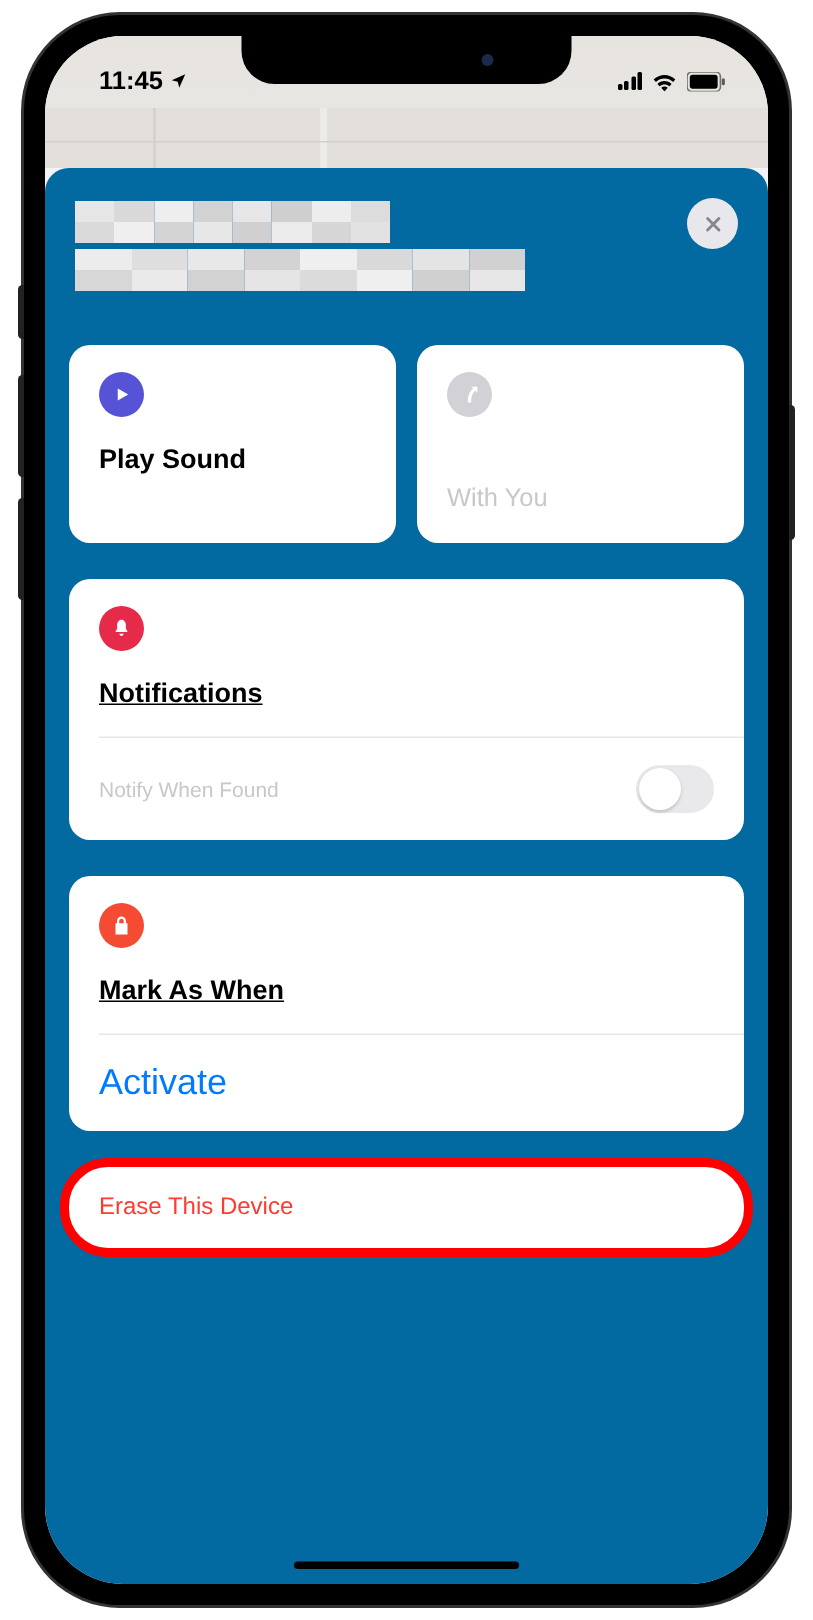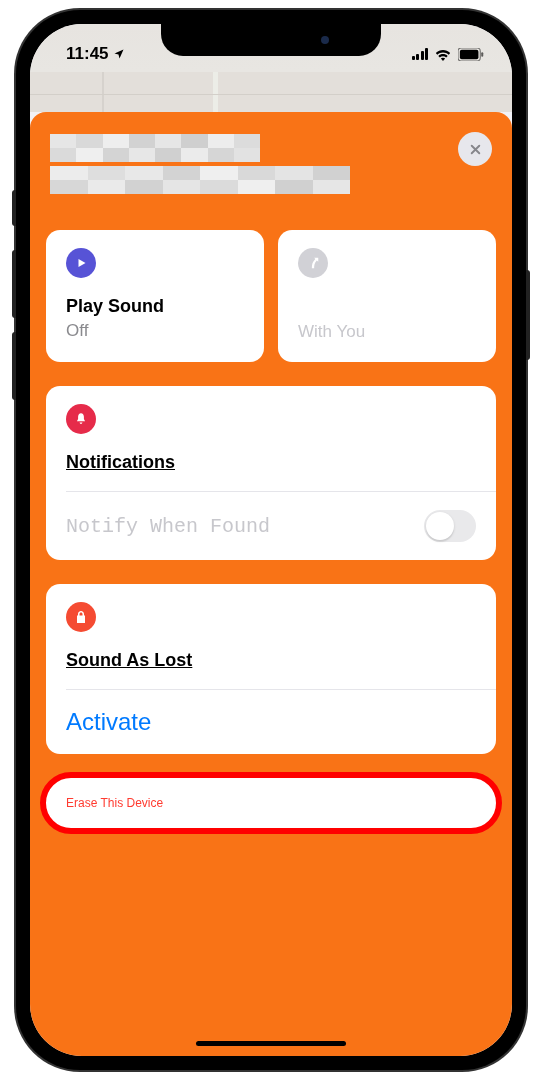--- a/index.html
+++ b/index.html
@@ -128,21 +128,21 @@
       position: relative;
     }
     .map-strip::after{
       content:"";
       position:absolute; left:0; right:0; top:22px; height:1px; background:#d3cfc9;
     }
     .sheet {
       position: absolute;
       top: 88px;
       left: 0; right: 0; bottom: 0;
-      background: #f97316;
+      background: #0369a1;
       border-radius: 16px 16px 0 0;
       padding: 18px 16px 0;
     }
     .sheet-header {
       position: relative;
       height: 88px;
       margin-bottom: 12px;
     }
     .blur-title {
       position: absolute;
@@ -206,40 +206,40 @@
       font-size: 18px; font-weight: 600; color: #000; margin-top: 18px;
     }
     .section-row {
       border-top: 1px solid #e5e5ea;
       margin-left: 20px;
       padding: 18px 20px 18px 0;
       display: flex;
       justify-content: space-between;
       align-items: center;
     }
-    .row-label { font-size: 20px; color: #c7c7cc; font-family: Liberation Mono, monospace; }
+    .row-label { font-size: 14px; color: #c7c7cc; }
     .row-link { font-size: 24px; color: #007aff; }
     .toggle {
       width: 52px; height: 32px; border-radius: 16px;
       background: #e9e9eb; position: relative;
     }
     .toggle::after{
       content:""; position:absolute; top:2px; left:2px;
       width:28px; height:28px; border-radius:50%;
       background:#fff; box-shadow: 0 1px 3px rgba(0,0,0,0.12), 0 2px 1px rgba(0,0,0,0.06);
     }
     .erase-section {
       background: #fff;
       border-radius: 14px;
       padding: 0;
       position: relative;
     }
     .erase-row {
       padding: 18px 20px;
-      font-size: 12px;
+      font-size: 16px;
       color: #ff3b30;
     }
     .highlight-ring {
       position: absolute;
       top: -6px; left: -6px; right: -6px; bottom: -6px;
       border: 6px solid #ff0000;
       border-radius: 32px;
       pointer-events: none;
     }
     .home-indicator {
@@ -336,21 +336,20 @@
       <div class="cards-row">
         <div class="card">
           <div class="icon-wrap">
             <div class="circle blue">
               <svg width="12" height="12" viewBox="0 0 24 24" fill="#fff">
                   <path d="M7 4 L21 12 L7 20 Z"></path>
                 </svg>
             </div>
           </div>
           <div class="card-title">Play Sound</div>
-          <div class="card-sub">Off</div>
         </div>
         <div class="card">
           <div class="icon-wrap">
             <div class="circle gray">
               <svg width="14" height="14" viewBox="0 0 24 24" fill="#fff">
                   <path d="M14 3 L21 3 L21 10 L18.5 7.5 C14 12 14 17 14 21 L10 21 C10 15 11 10 16 5.2 Z"></path>
                 </svg>
             </div>
           </div>
           <div class="card-sub disabled">With You</div>
@@ -372,21 +371,21 @@
         </div>
       </div>
 
       <div class="section">
         <div class="section-head">
           <div class="circle orange">
             <svg width="12" height="14" viewBox="0 0 24 28" fill="#fff">
                 <path d="M6 11 L6 8 C6 4.7 8.7 2 12 2 C15.3 2 18 4.7 18 8 L18 11 L20 11 L20 26 L4 26 L4 11 Z M9 11 L15 11 L15 8 C15 6.3 13.7 5 12 5 C10.3 5 9 6.3 9 8 Z"></path>
               </svg>
           </div>
-          <div class="section-title">Sound As Lost</div>
+          <div class="section-title">Mark As When</div>
         </div>
         <div class="section-row">
           <span class="row-link">Activate</span>
         </div>
       </div>
 
       <div class="erase-section">
         <div class="erase-row">Erase This Device</div>
         <div class="highlight-ring"></div>
       </div>

